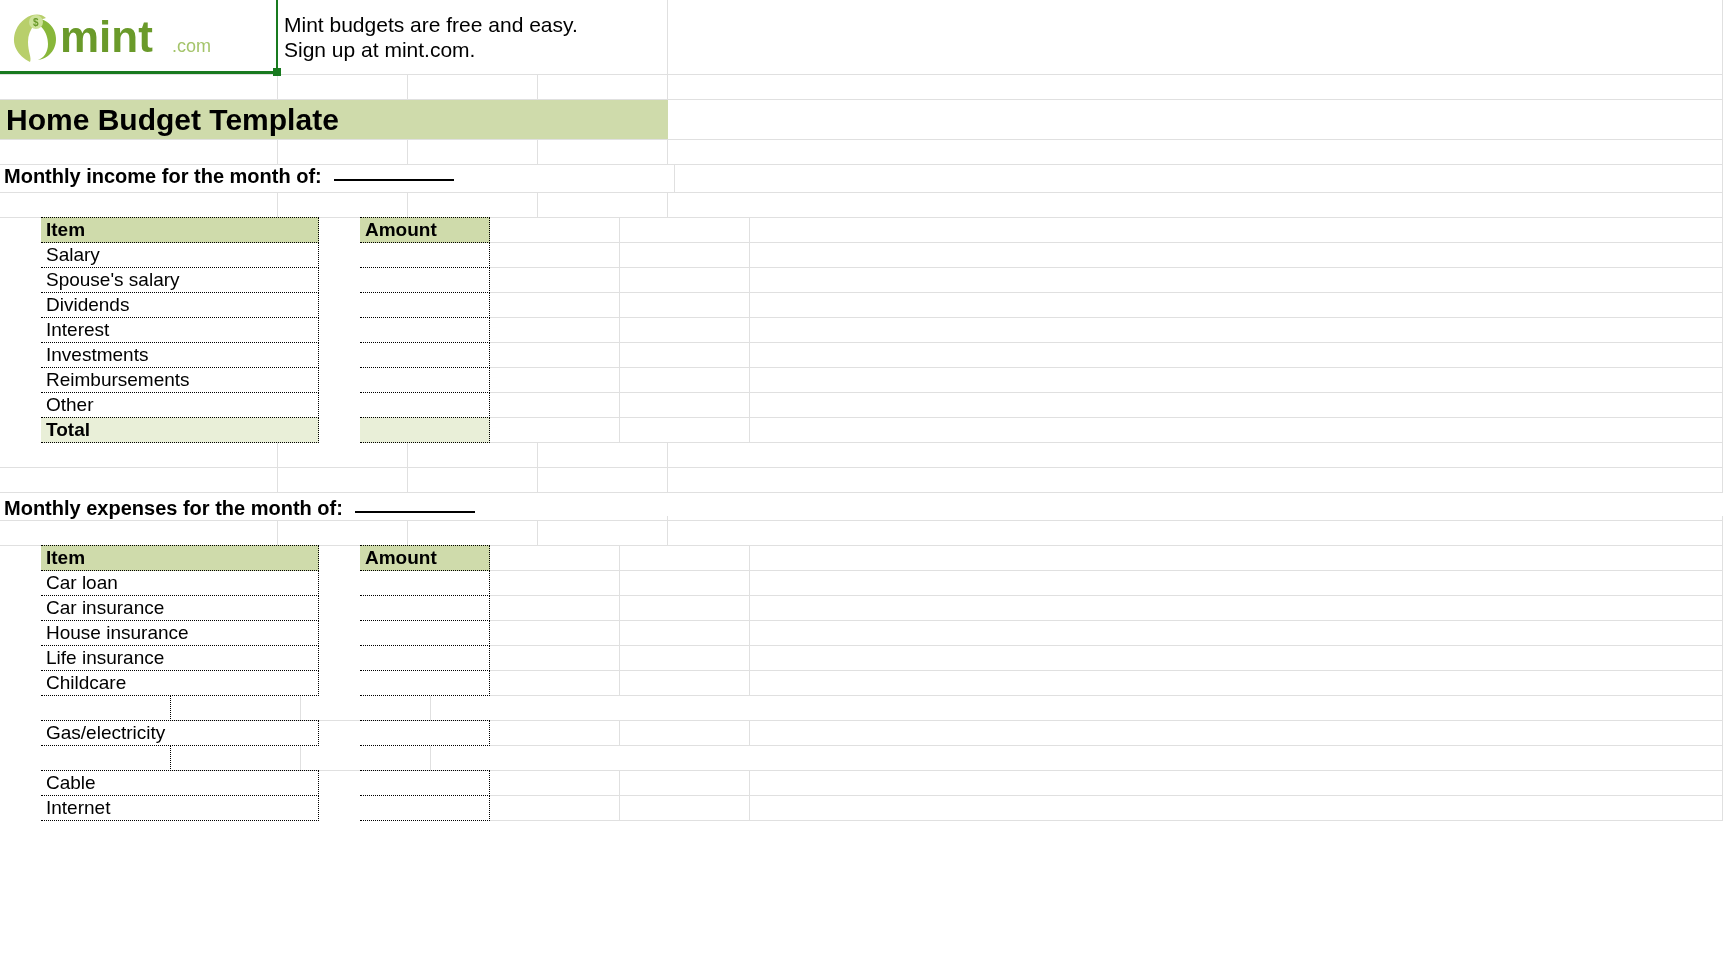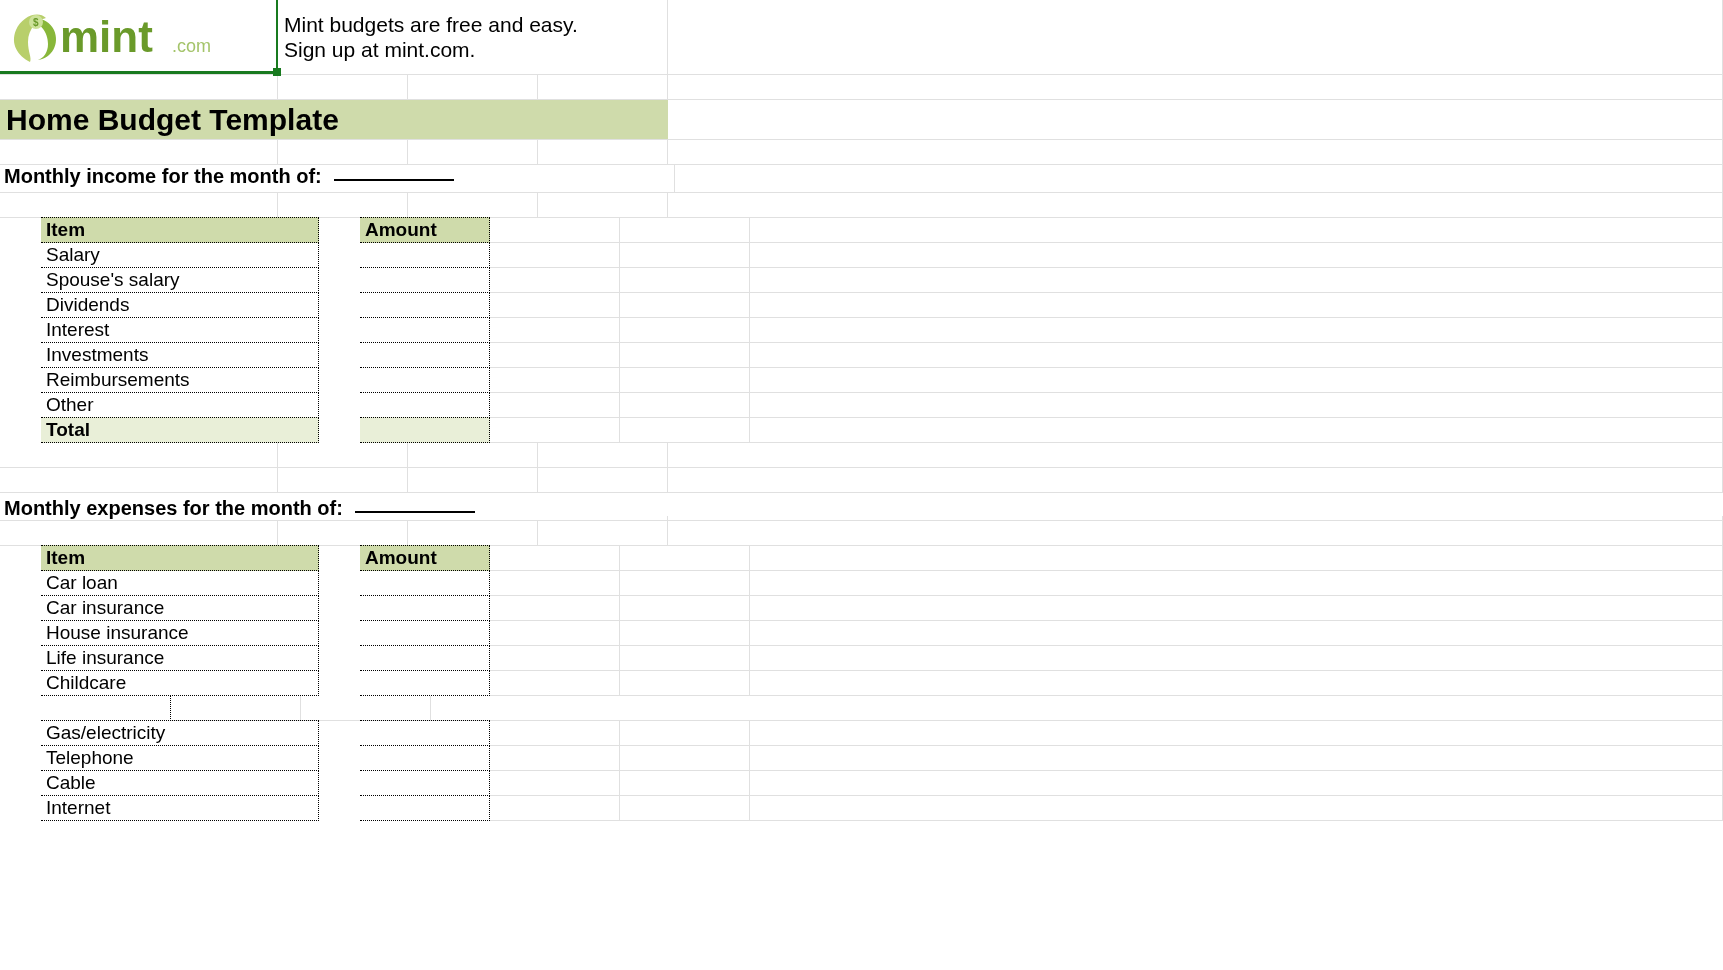--- a/index.html
+++ b/index.html
@@ -399,21 +399,20 @@
       <div class="tbl-row">
         <div class="dot-cell dot-left">Gas/electricity</div>
         <div class="dot-cell dot-right"></div>
         <div class="plain-grid-wide">
           <div class="pg-c"></div>
           <div class="pg-d"></div>
           <div class="pg-rest"></div>
         </div>
       </div>
       <div class="tbl-row">
-        <div class="dot-cell dot-left">Telephone</div>
         <div class="dot-cell dot-right"></div>
         <div class="plain-grid-wide">
           <div class="pg-c"></div>
           <div class="pg-d"></div>
           <div class="pg-rest"></div>
         </div>
       </div>
       <div class="tbl-row">
         <div class="dot-cell dot-left">Cable</div>
         <div class="dot-cell dot-right"></div>

